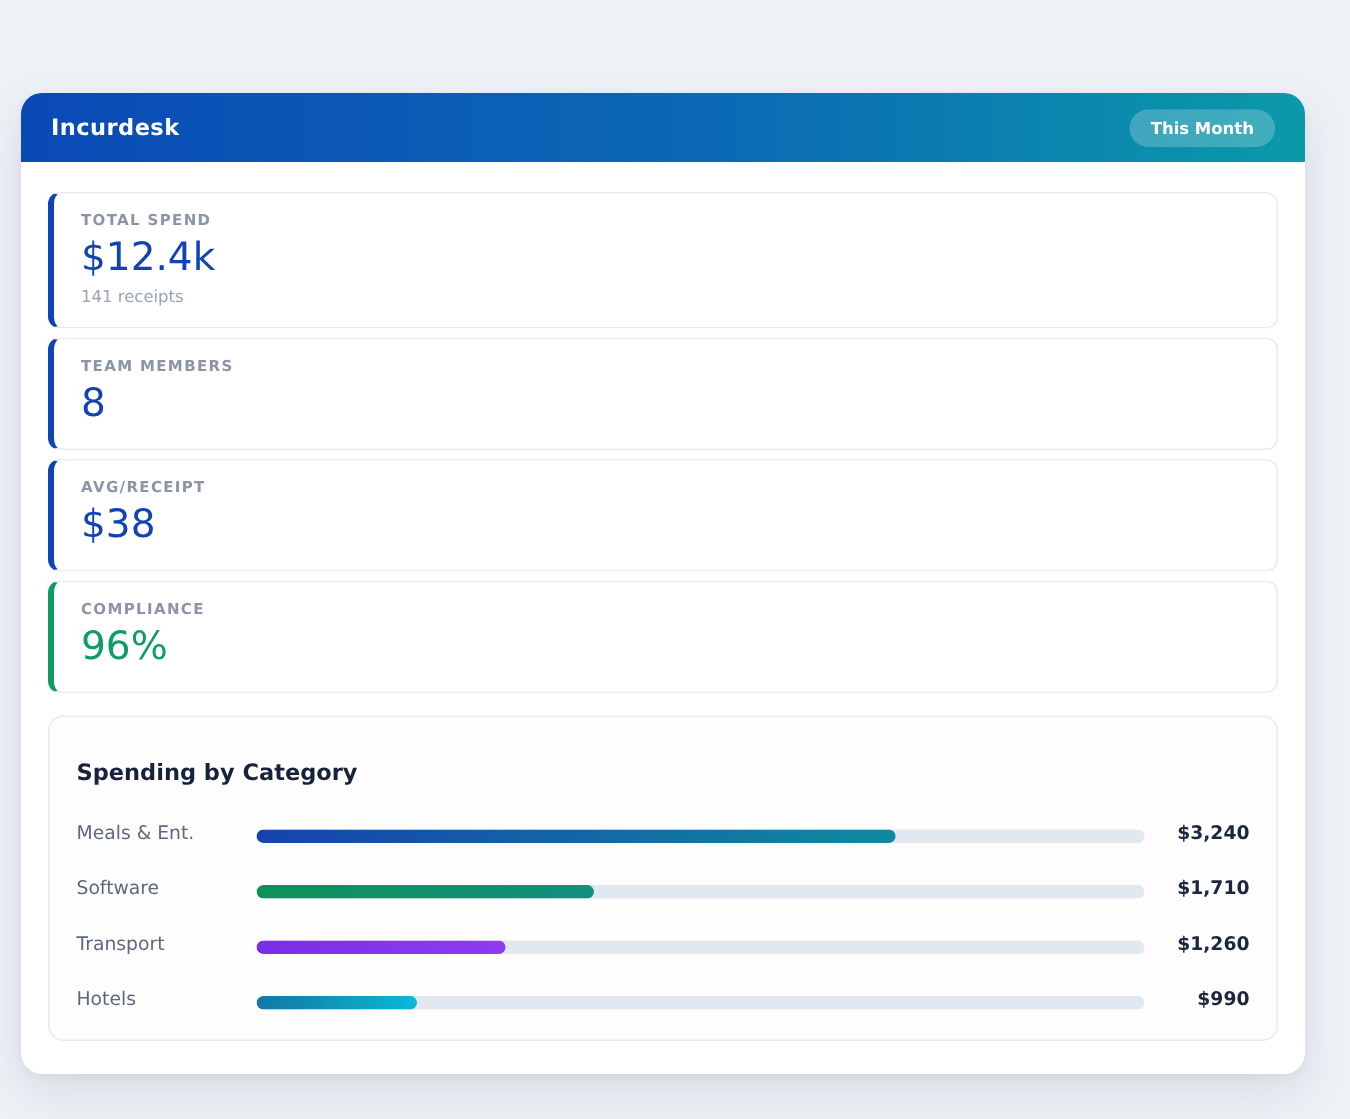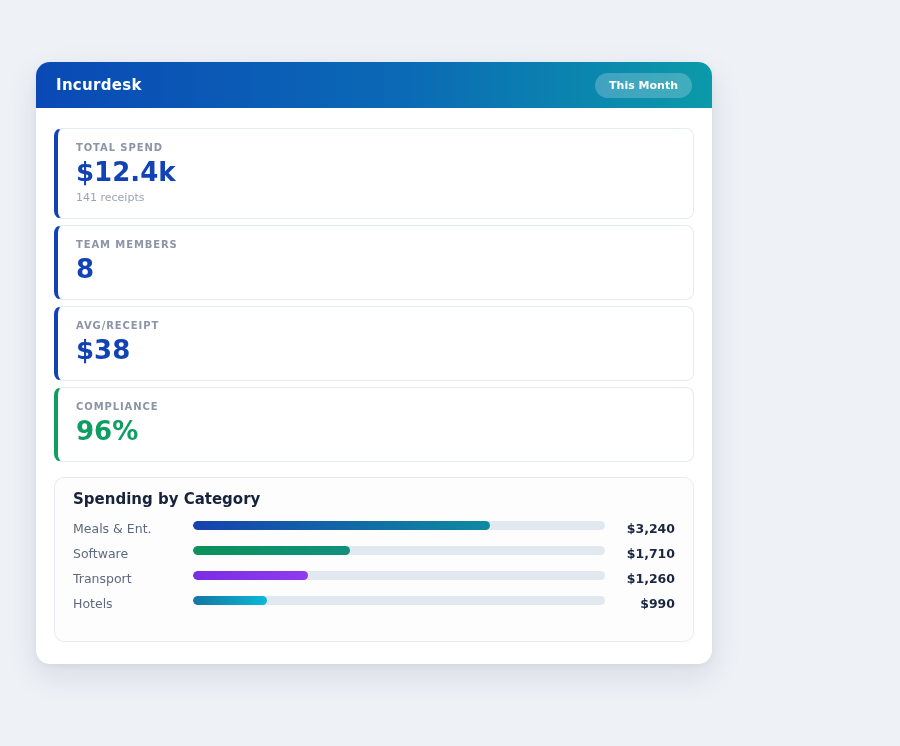--- a/index.html
+++ b/index.html
@@ -5,22 +5,22 @@
   * { margin: 0; padding: 0; box-sizing: border-box; }
   html, body { width: 900px; height: 746px; }
   body {
     font-family: "DejaVu Sans", "Liberation Sans", sans-serif;
     background: #eef1f6;
     position: relative;
     overflow: hidden;
   }
   .app-card {
     position: absolute;
-    left: 36px; top: 62px;
-    width: 676px;
+    left: 14px; top: 62px;
+    width: 856px;
     background: #ffffff;
     border-radius: 14px;
     overflow: hidden;
     box-shadow: 0 12px 32px rgba(15,35,70,0.10), 0 2px 6px rgba(15,35,70,0.05);
   }
   .header {
     height: 46px;
     background: linear-gradient(90deg, #0a49b5 0%, #0b6ab5 55%, #0b9aa9 100%);
     display: flex;
     align-items: center;
@@ -55,46 +55,47 @@
   }
   .stat-label {
     font-size: 10px;
     font-weight: bold;
     letter-spacing: 0.09em;
     color: #8b95a7;
     text-transform: uppercase;
   }
   .stat-value {
     font-size: 26px;
-    font-weight: bold;
+    font-weight: normal;
     line-height: 1.15;
     margin-top: 5px;
   }
   .stat-sub {
     font-size: 11px;
     color: #9aa4b5;
     margin-top: 3px;
   }
   .chart-card {
     margin-top: 15px;
     border: 1px solid #e7ebf1;
     border-radius: 10px;
     background: #fdfdfe;
-    padding: 12px 18px 20px;
+    padding: 28px 18px 20px;
   }
   .chart-title {
     font-size: 15px;
     font-weight: bold;
     color: #16233b;
     margin-bottom: 13px;
   }
   .chart-row {
     display: flex;
-    align-items: flex-start;
+    align-items: flex-end;
     height: 25px;
+    margin-top: 12px;
   }
   .chart-cat {
     width: 120px;
     flex: 0 0 120px;
     font-size: 12.5px;
     color: #5d6a7d;
   }
   .chart-track {
     flex: 1;
     height: 9px;

